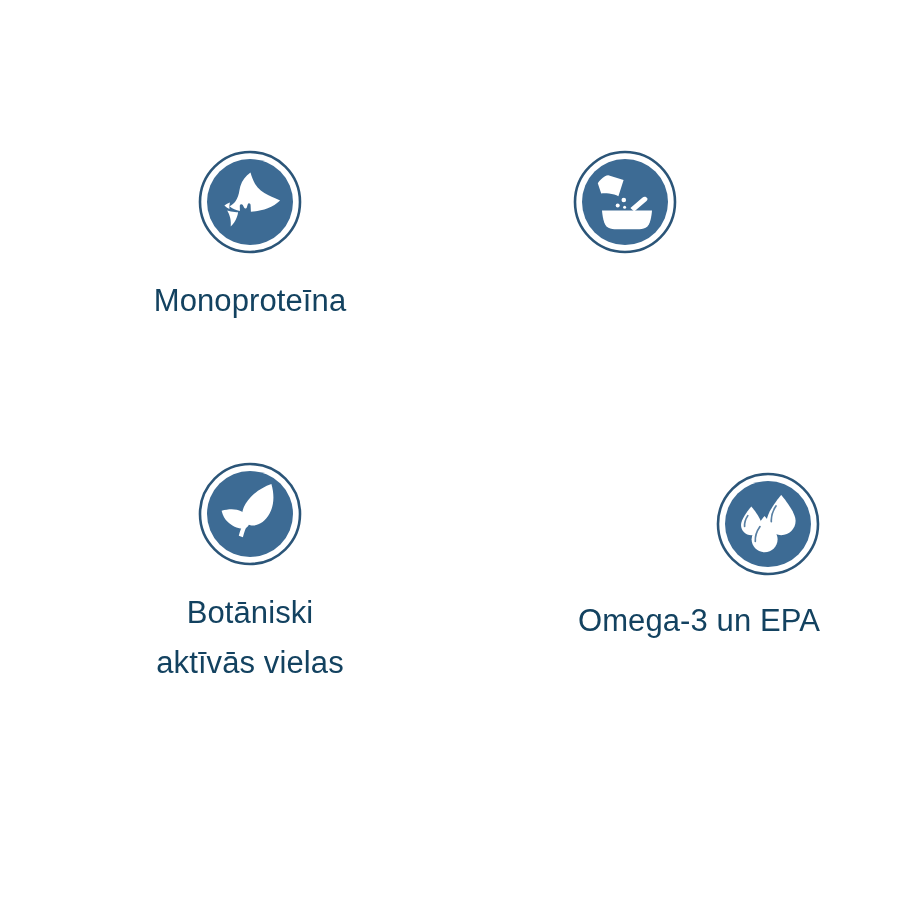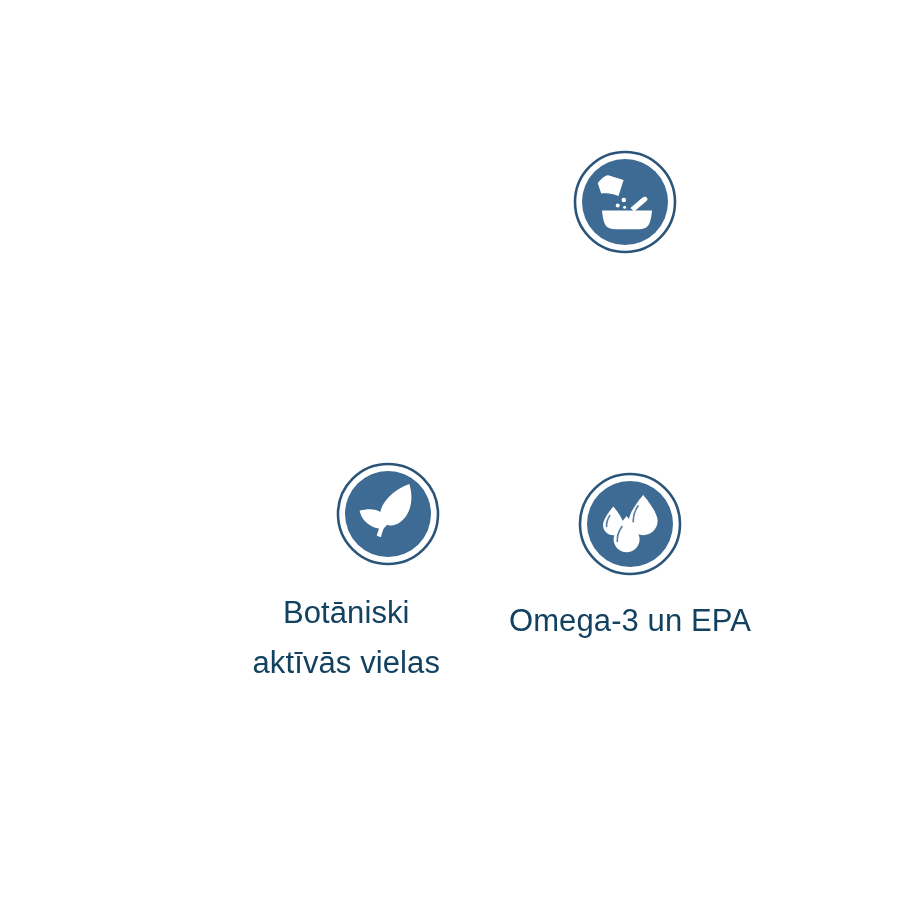--- a/index.html
+++ b/index.html
@@ -24,22 +24,22 @@
   .feature-cell {
     position: absolute;
     display: flex;
     flex-direction: column;
     align-items: center;
   }
 
   
   .cell-pos-0 { left: 60px;  top: 150px; width: 380px; }
   .cell-pos-1 { left: 435px; top: 150px; width: 380px; }
-  .cell-pos-2 { left: 60px;  top: 462px; width: 380px; align-items: flex-end; }
-  .cell-pos-3 { left: 440px; top: 472px; width: 380px; }
+  .cell-pos-2 { left: 60px;  top: 462px; width: 380px; }
+  .cell-pos-3 { left: 440px; top: 472px; width: 380px; align-items: flex-end; }
 
   .icon-badge {
     width: 104px;
     height: 104px;
     display: block;
   }
 
   .feature-label {
     margin-top: 22px;
     text-align: center;
@@ -51,20 +51,39 @@
     white-space: pre-line;
   }
 
   .cell-pos-3 .feature-label { margin-top: 20px; }
 </style>
 </head>
 <body>
 
 <div class="feature-grid">
 
+  <div class="feature-cell cell-pos-0">
+    <span class="icon-badge">
+      <svg viewBox="0 0 104 104" width="104" height="104" aria-hidden="true">
+        <circle cx="52" cy="52" r="50" fill="none" stroke="#2b5578" stroke-width="2.6"></circle>
+        <circle cx="52" cy="52" r="43" fill="#3d6b94"></circle>
+        <g fill="#ffffff">
+          <path d="M52.5 22.5c1.3 4.4 2.6 8.1 4.6 11.4 3.1 5 7.6 8.6 13.4 11.3 4.3 2 8.2 3.5 11.6 5.2
+                   -3.4 3.3-7.6 6.0-12.4 7.9-5.6 2.2-11.4 3.2-16.8 3.4l-0.3-6.5c-0.1-2.0-2.3-2.6-2.9-0.7
+                   l-0.9 2.9c-0.4 1.3-2.0 1.6-2.6 0.4l-1.4-2.7c-0.8-1.6-3.0-1.1-3.0 0.7l0.1 5.3
+                   c-4.0-0.9-7.5-2.5-10.3-4.9 2.4-1.2 4.4-2.9 5.9-5.0 2.2-3.1 3.4-6.9 3.9-10.6
+                   0.8-6.1 3.6-11.4 7.7-15.3 1.3-1.2 2.6-2.2 3.4-2.8z"></path>
+          <path d="M40.1 62.2c-0.2 1.6-0.6 3.2-1.2 4.8-1.3 3.6-3.5 6.9-6.2 9.6 0.3-3.0 0.1-5.9-0.5-8.6
+                   -0.6-2.8-1.7-5.3-3.0-7.5 2.5 0.8 5.1 1.3 7.6 1.5 1.1 0.1 2.2 0.2 3.3 0.2z"></path>
+          <path d="M31.4 59.0c-1.9-0.9-3.6-2.1-5.0-3.6 1.7-1.2 3.5-2.2 5.5-2.9-0.5 2.1-0.7 4.3-0.5 6.5z"></path>
+        </g>
+      </svg>
+    </span>
+    <div class="feature-label">Monoproteīna</div>
+  </div>
 
   <div class="feature-cell cell-pos-1">
     <span class="icon-badge">
       <svg viewBox="0 0 104 104" width="104" height="104" aria-hidden="true">
         <circle cx="52" cy="52" r="50" fill="none" stroke="#2b5578" stroke-width="2.6"></circle>
         <circle cx="52" cy="52" r="43" fill="#3d6b94"></circle>
         <g fill="#ffffff">
 
           <path d="M35.2 25.2 L50.6 30.0 L45.4 46.3 C43.2 45.2 39.6 44.0 36.0 43.6
                    C32.6 43.2 29.9 43.3 28.2 43.6 L24.8 33.2 C26.4 30.5 29.0 27.9 32.0 26.2

